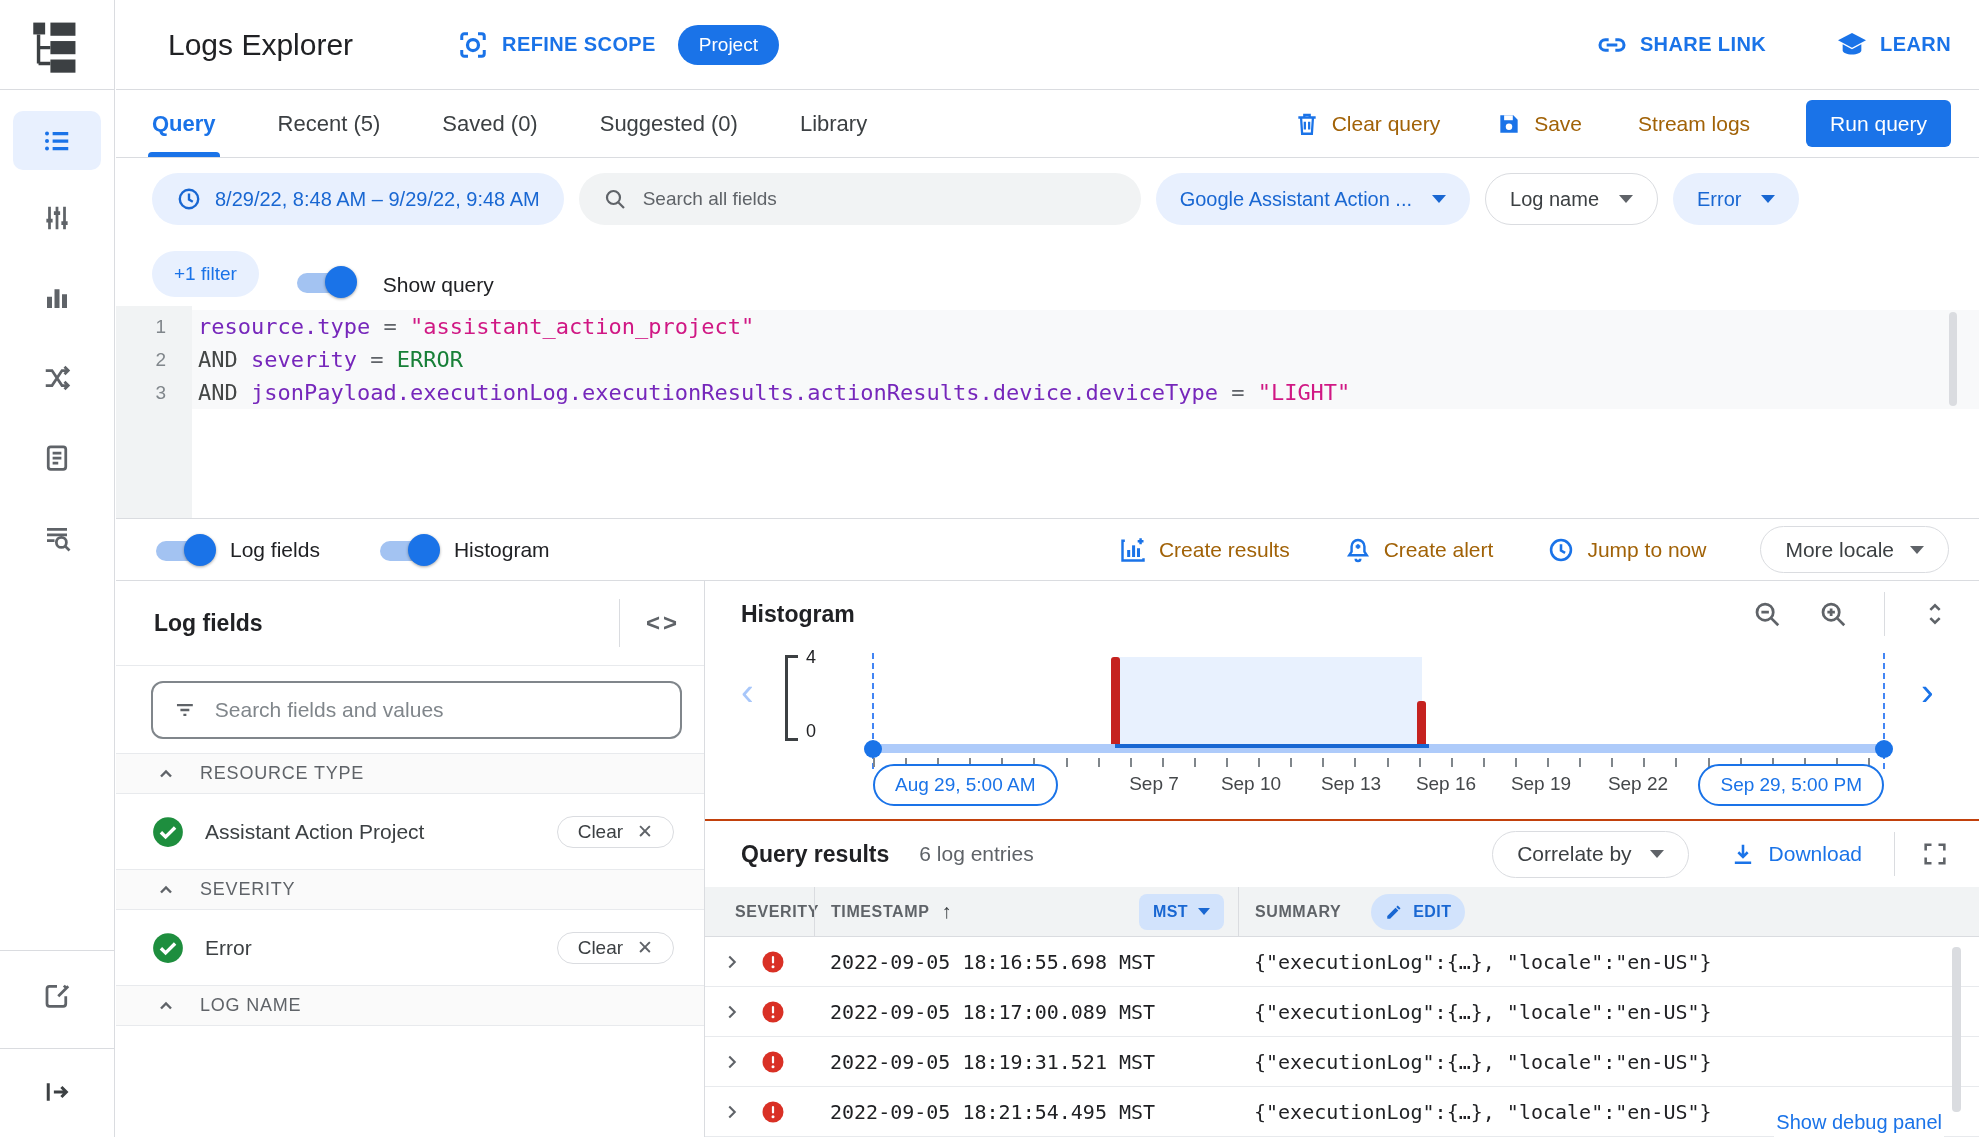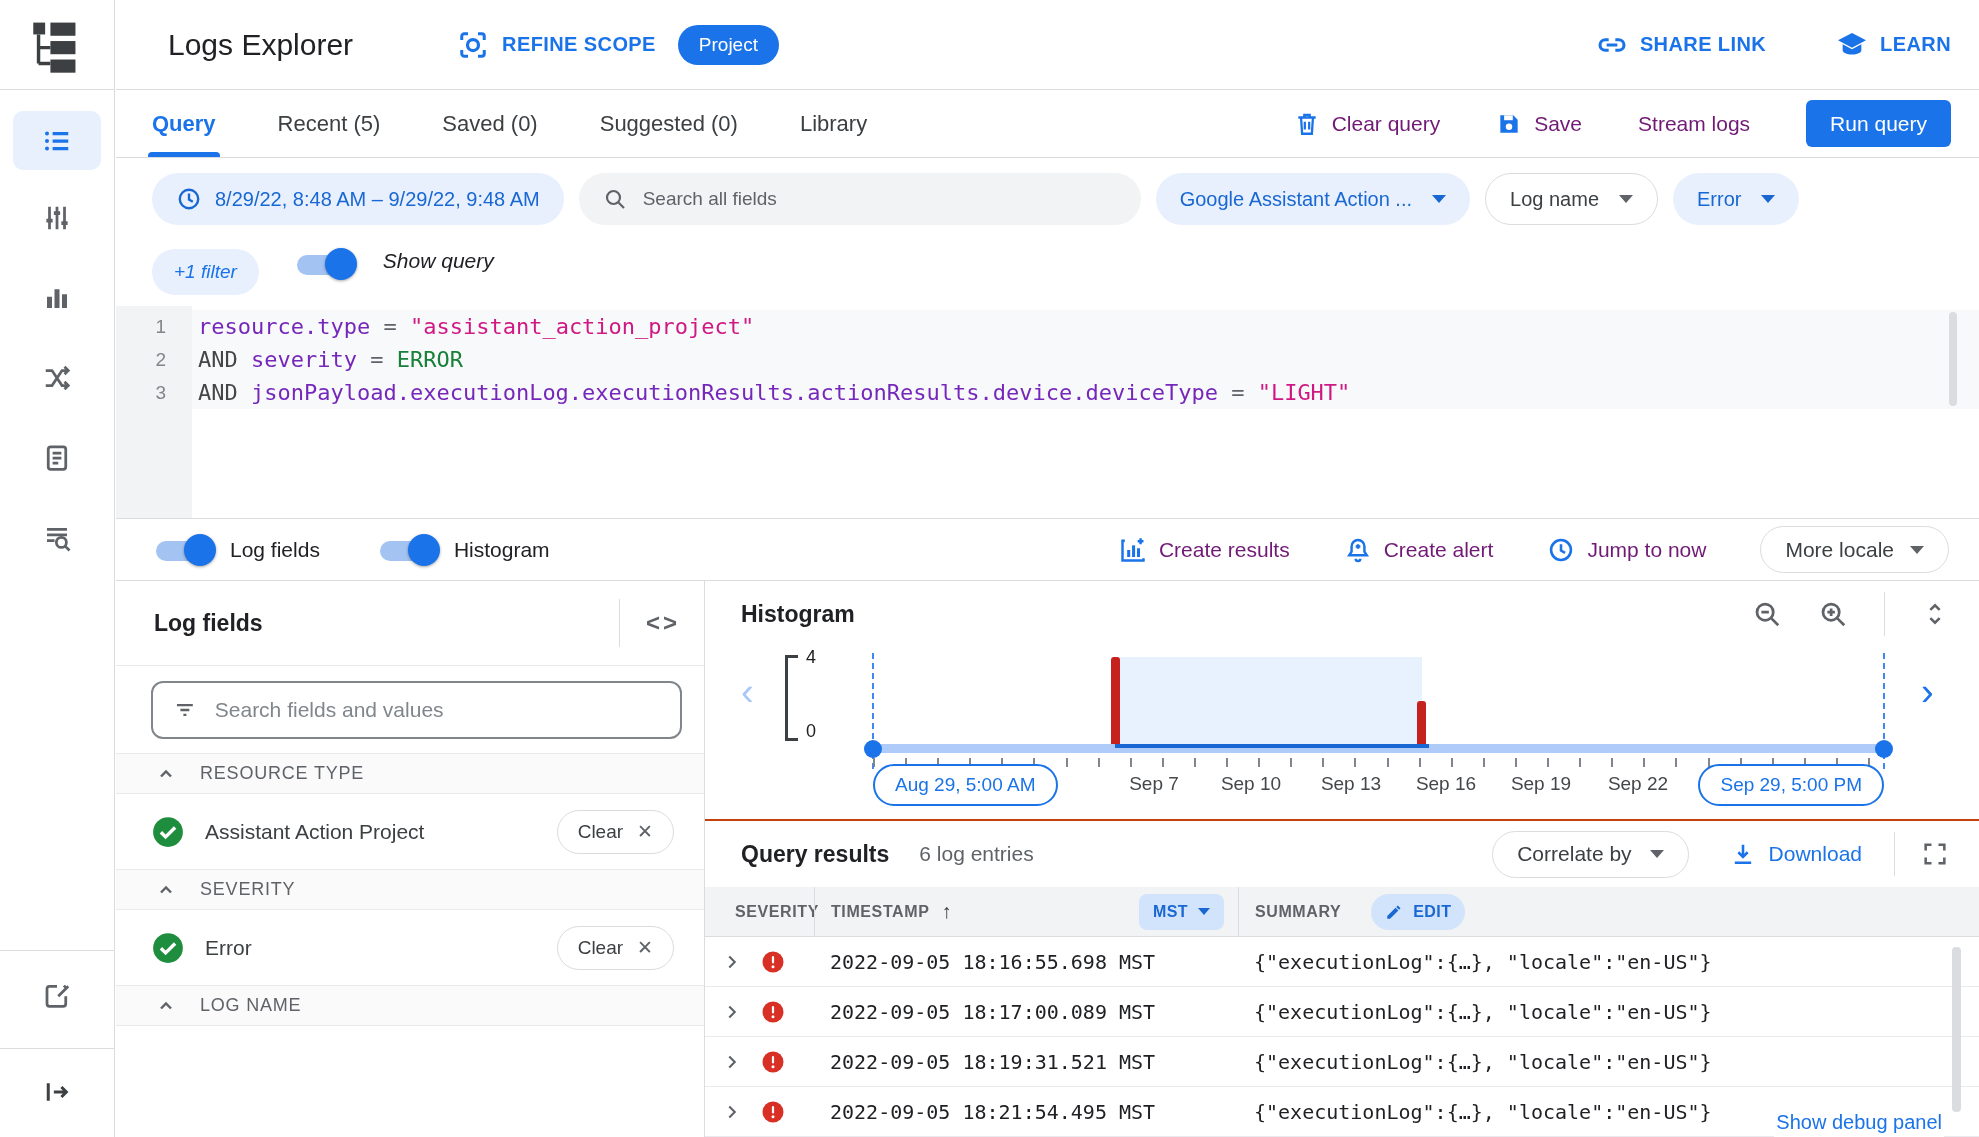--- a/index.html
+++ b/index.html
@@ -23,34 +23,34 @@
   .refine { display:flex; align-items:center; gap:14px; margin-left:105px; color:#1a73e8; font-size:20px; font-weight:bold; letter-spacing:.4px; cursor:pointer; }
   .proj-badge { margin-left:22px; background:#1a73e8; color:#fff; font-size:19px; font-weight:500; height:40px; padding:0 21px; border-radius:20px; display:flex; align-items:center;text-align:right; }
   .top-actions { margin-left:auto; display:flex; align-items:center; gap:70px; }
   .top-link { display:flex; align-items:center; gap:12px; color:#1a73e8; font-size:20px; font-weight:bold; letter-spacing:.4px; cursor:pointer; }
 
   .tabrow { height:68px; border-bottom:1px solid #dadce0; display:flex; align-items:center; padding:0 28px 0 36px; }
   .tab { font-size:22px; font-weight:500; color:#3c4043; margin-right:62px; position:relative; height:100%; display:flex; align-items:center; cursor:pointer; }
   .tab.active { color:#1a73e8; font-weight:bold; }
   .tab.active .underline { position:absolute; left:-4px; right:-4px; bottom:0; height:5px; background:#1a73e8; border-radius:4px 4px 0 0; }
   .tab-actions { margin-left:auto; display:flex; align-items:center; gap:56px; }
-  .blue-act { display:flex; align-items:center; gap:12px; color:#701a75; font-size:21px; font-weight:500; cursor:pointer; }
+  .blue-act { display:flex; align-items:center; gap:12px; color:#a16207; font-size:21px; font-weight:500; cursor:pointer; }
   .run-btn { background:#1a73e8; color:#fff; font-size:21px; font-weight:500; height:47px; padding:0 24px; border-radius:6px; border:none; display:flex; align-items:center; cursor:pointer; font-family:inherit; }
 
   .filters1 { margin:15px 16px 0 36px; display:flex; align-items:center; gap:15px; }
   .pill { height:52px; border-radius:26px; display:flex; align-items:center; gap:13px; font-size:20px; padding:0 24px; white-space:nowrap; cursor:pointer; }
   .pill.blue { background:#e8f0fe; color:#1967d2; font-weight:500; }
   .pill.outline { background:#fff; border:1px solid #dadce0; color:#3c4043; }
   .searchfield { flex:0 0 562px; height:52px; background:#f1f3f4; border-radius:26px; display:flex; align-items:center; gap:16px; padding:0 24px; }
   .searchfield input { border:none; outline:none; background:transparent; font-size:19px; color:#202124; width:100%; font-family:inherit; }
   .searchfield input::placeholder { color:#5f6368; }
   .caret { width:0; height:0; border-left:7px solid transparent; border-right:7px solid transparent; border-top:8px solid currentColor; }
   .caret.gray { color:#5f6368; }
 
-  .filters2 { margin:24px 16px 0 36px; display:flex; align-items:flex-start; gap:34px; height:48px;font-style:italic; }
+  .filters2 { margin:24px 16px 0 36px; display:flex; align-items:flex-end; gap:34px; height:48px; }
   .addfilter { background:#e8f0fe; color:#1a73e8; font-size:19px; font-weight:500; height:46px; padding:0 22px; border-radius:23px; display:flex; align-items:center; cursor:pointer; }
   .tgl { position:relative; width:64px; height:30px; flex:none; cursor:pointer; }
   .tgl .track { position:absolute; left:4px; top:6px; width:56px; height:20px; border-radius:10px; background:#a3c3f2; }
   .tgl .knob { position:absolute; right:0; top:-1px; width:32px; height:32px; border-radius:50%; background:#1a73e8; box-shadow:0 1px 3px rgba(0,0,0,.35); }
   .tgl-label { font-size:21px; color:#202124; margin-left:-8px; }
 
   .editor { position:relative; margin-top:9px; height:212px; background:#fff; }
   .gutter-bg { position:absolute; left:0; top:0; bottom:0; width:76px; background:#f1f3f4; }
   .code-line { position:relative; height:33px; display:flex; align-items:stretch; }
   .lnum { width:76px; flex:none; display:flex; align-items:center; justify-content:flex-end; padding-right:26px; color:#80868b; font-size:19px; }
@@ -70,21 +70,21 @@
   .lp-title { font-size:23px; font-weight:bold; }
   .vdiv { width:1px; height:48px; background:#dadce0; }
   .codeexp { font-size:24px; font-weight:bold; color:#5f6368; letter-spacing:3px; margin-left:26px; cursor:pointer; }
   .lp-search-row { height:88px; display:flex; align-items:center; padding:0 22px 0 35px; border-bottom:1px solid #e8eaed; }
   .lp-search { flex:1; height:58px; border:2px solid #80868b; border-radius:12px; display:flex; align-items:center; gap:18px; padding:0 20px; }
   .lp-search input { border:none; outline:none; font-size:21px; width:100%; font-family:inherit; color:#202124; }
   .lp-search input::placeholder { color:#80868b; }
   .sec-head { height:40px; background:#fafafa; border-bottom:1px solid #e8eaed; display:flex; align-items:center; gap:22px; padding-left:38px;
               font-size:18px; font-weight:500; color:#5f6368; letter-spacing:.8px; cursor:pointer; }
   .sec-item { height:76px; border-bottom:1px solid #e8eaed; display:flex; align-items:center; gap:20px; padding:0 30px 0 35px; font-size:21px; color:#3c4043; }
-  .clear-pill { margin-left:auto; height:44px; border:1px solid #dadce0; border-radius:22px; background:#fff; display:flex; align-items:center; gap:14px; padding:0 20px; font-size:19px; color:#3c4043; cursor:pointer; font-family:inherit; }
+  .clear-pill { margin-left:auto; height:32px; border:1px solid #dadce0; border-radius:22px; background:#fff; display:flex; align-items:center; gap:14px; padding:0 20px; font-size:19px; color:#3c4043; cursor:pointer; font-family:inherit; }
   .clear-x { color:#5f6368; font-size:19px; }
   .logname-item { height:58px; display:flex; align-items:center; padding:0 32px 0 27px; font-size:21px; color:#3c4043; border-bottom:1px solid #fff; }
   .logname-item .cnt { margin-left:auto; color:#3c4043; }
 
   
   .right-panel { flex:1; position:relative; }
   .hist-header { height:66px; display:flex; align-items:center; padding:0 30px 0 36px; }
   .hist-title { font-size:23px; font-weight:bold; }
   .hh-icons { margin-left:auto; display:flex; align-items:center; gap:36px; }
   .hist-chart { position:relative; height:172px; }

